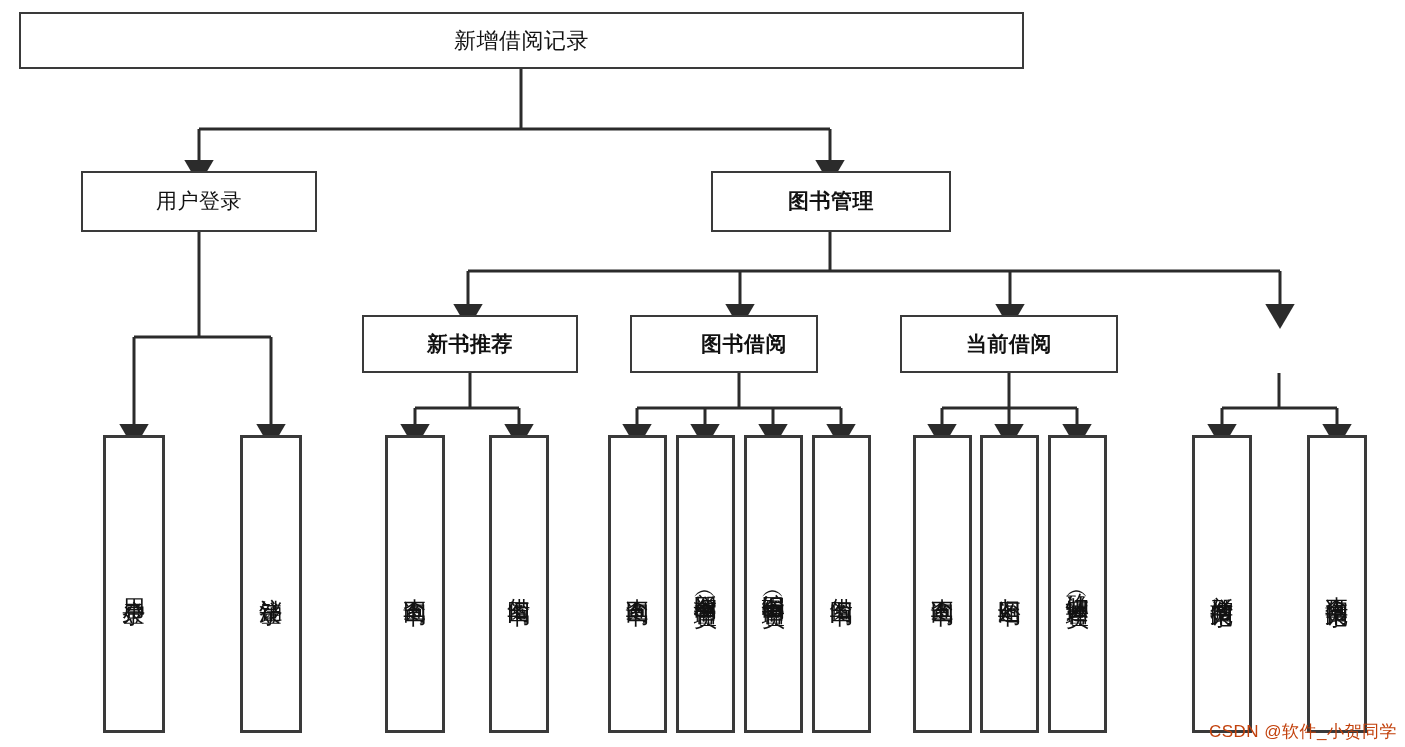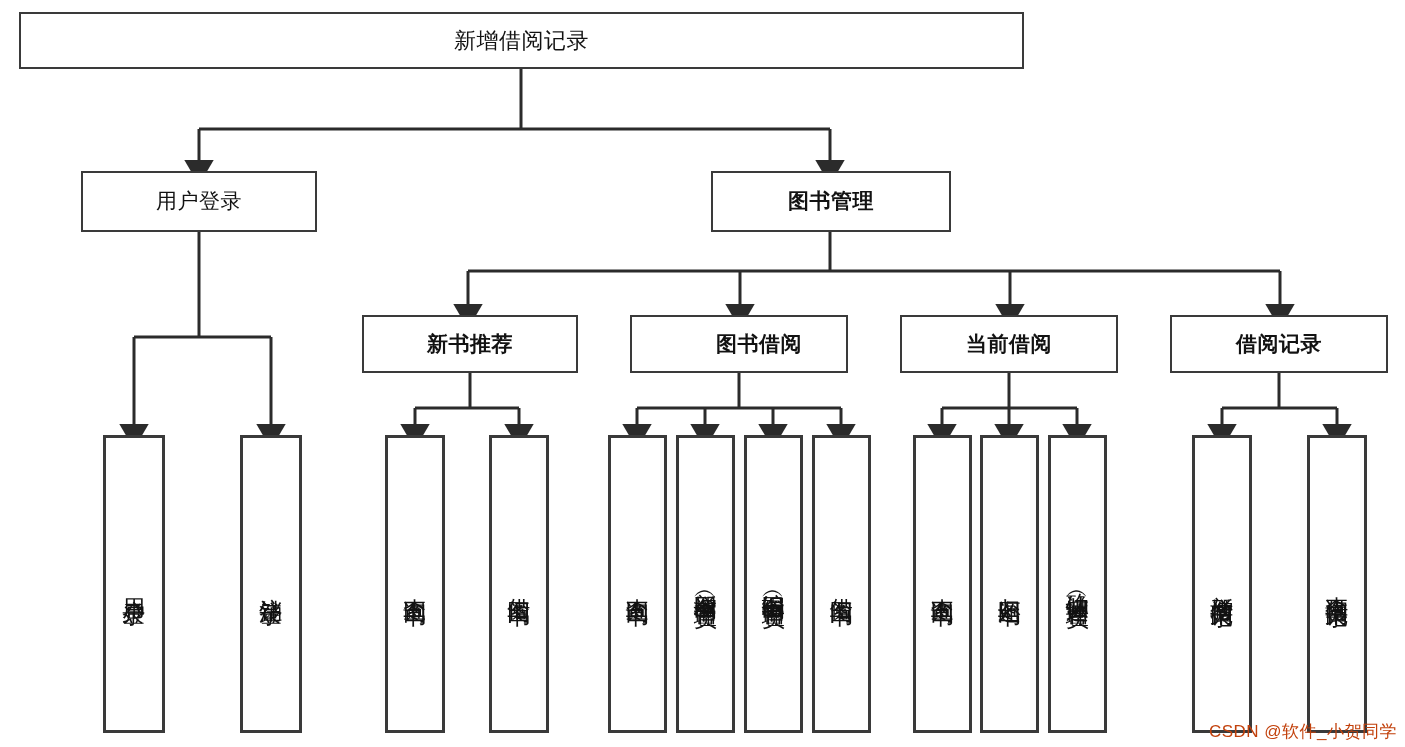--- a/index.html
+++ b/index.html
@@ -149,31 +149,28 @@
   </div>
 
   <div class="node lvl2" style="left:711px; top:171px; width:240px;font-weight:bold;">
     <span class="node-label">图书管理</span>
   </div>
 
   <div class="node lvl3" style="left:362px; top:315px; width:216px;">
     <span class="node-label">新书推荐</span>
   </div>
 
-  <div class="node lvl3" style="left:630px; top:315px; width:218px;padding-left:40px;">
+  <div class="node lvl3" style="left:630px; top:315px; width:188px;padding-left:40px;">
     <span class="node-label">图书借阅</span>
   </div>
 
   <div class="node lvl3" style="left:900px; top:315px; width:218px;">
     <span class="node-label">当前借阅</span>
   </div>
 
-  <div class="node lvl3" style="left:1170px; top:315px; width:218px;">
-    <span class="node-label">借阅记录</span>
-  </div>
 
   <div class="node leaf" style="left:103px; width:62px;">
     <span class="node-label">用户登录</span>
   </div>
   <div class="node leaf" style="left:240px; width:62px;">
     <span class="node-label">注销登录</span>
   </div>
 
   <div class="node leaf" style="left:385px; width:60px;">
     <span class="node-label">查询图书</span>

